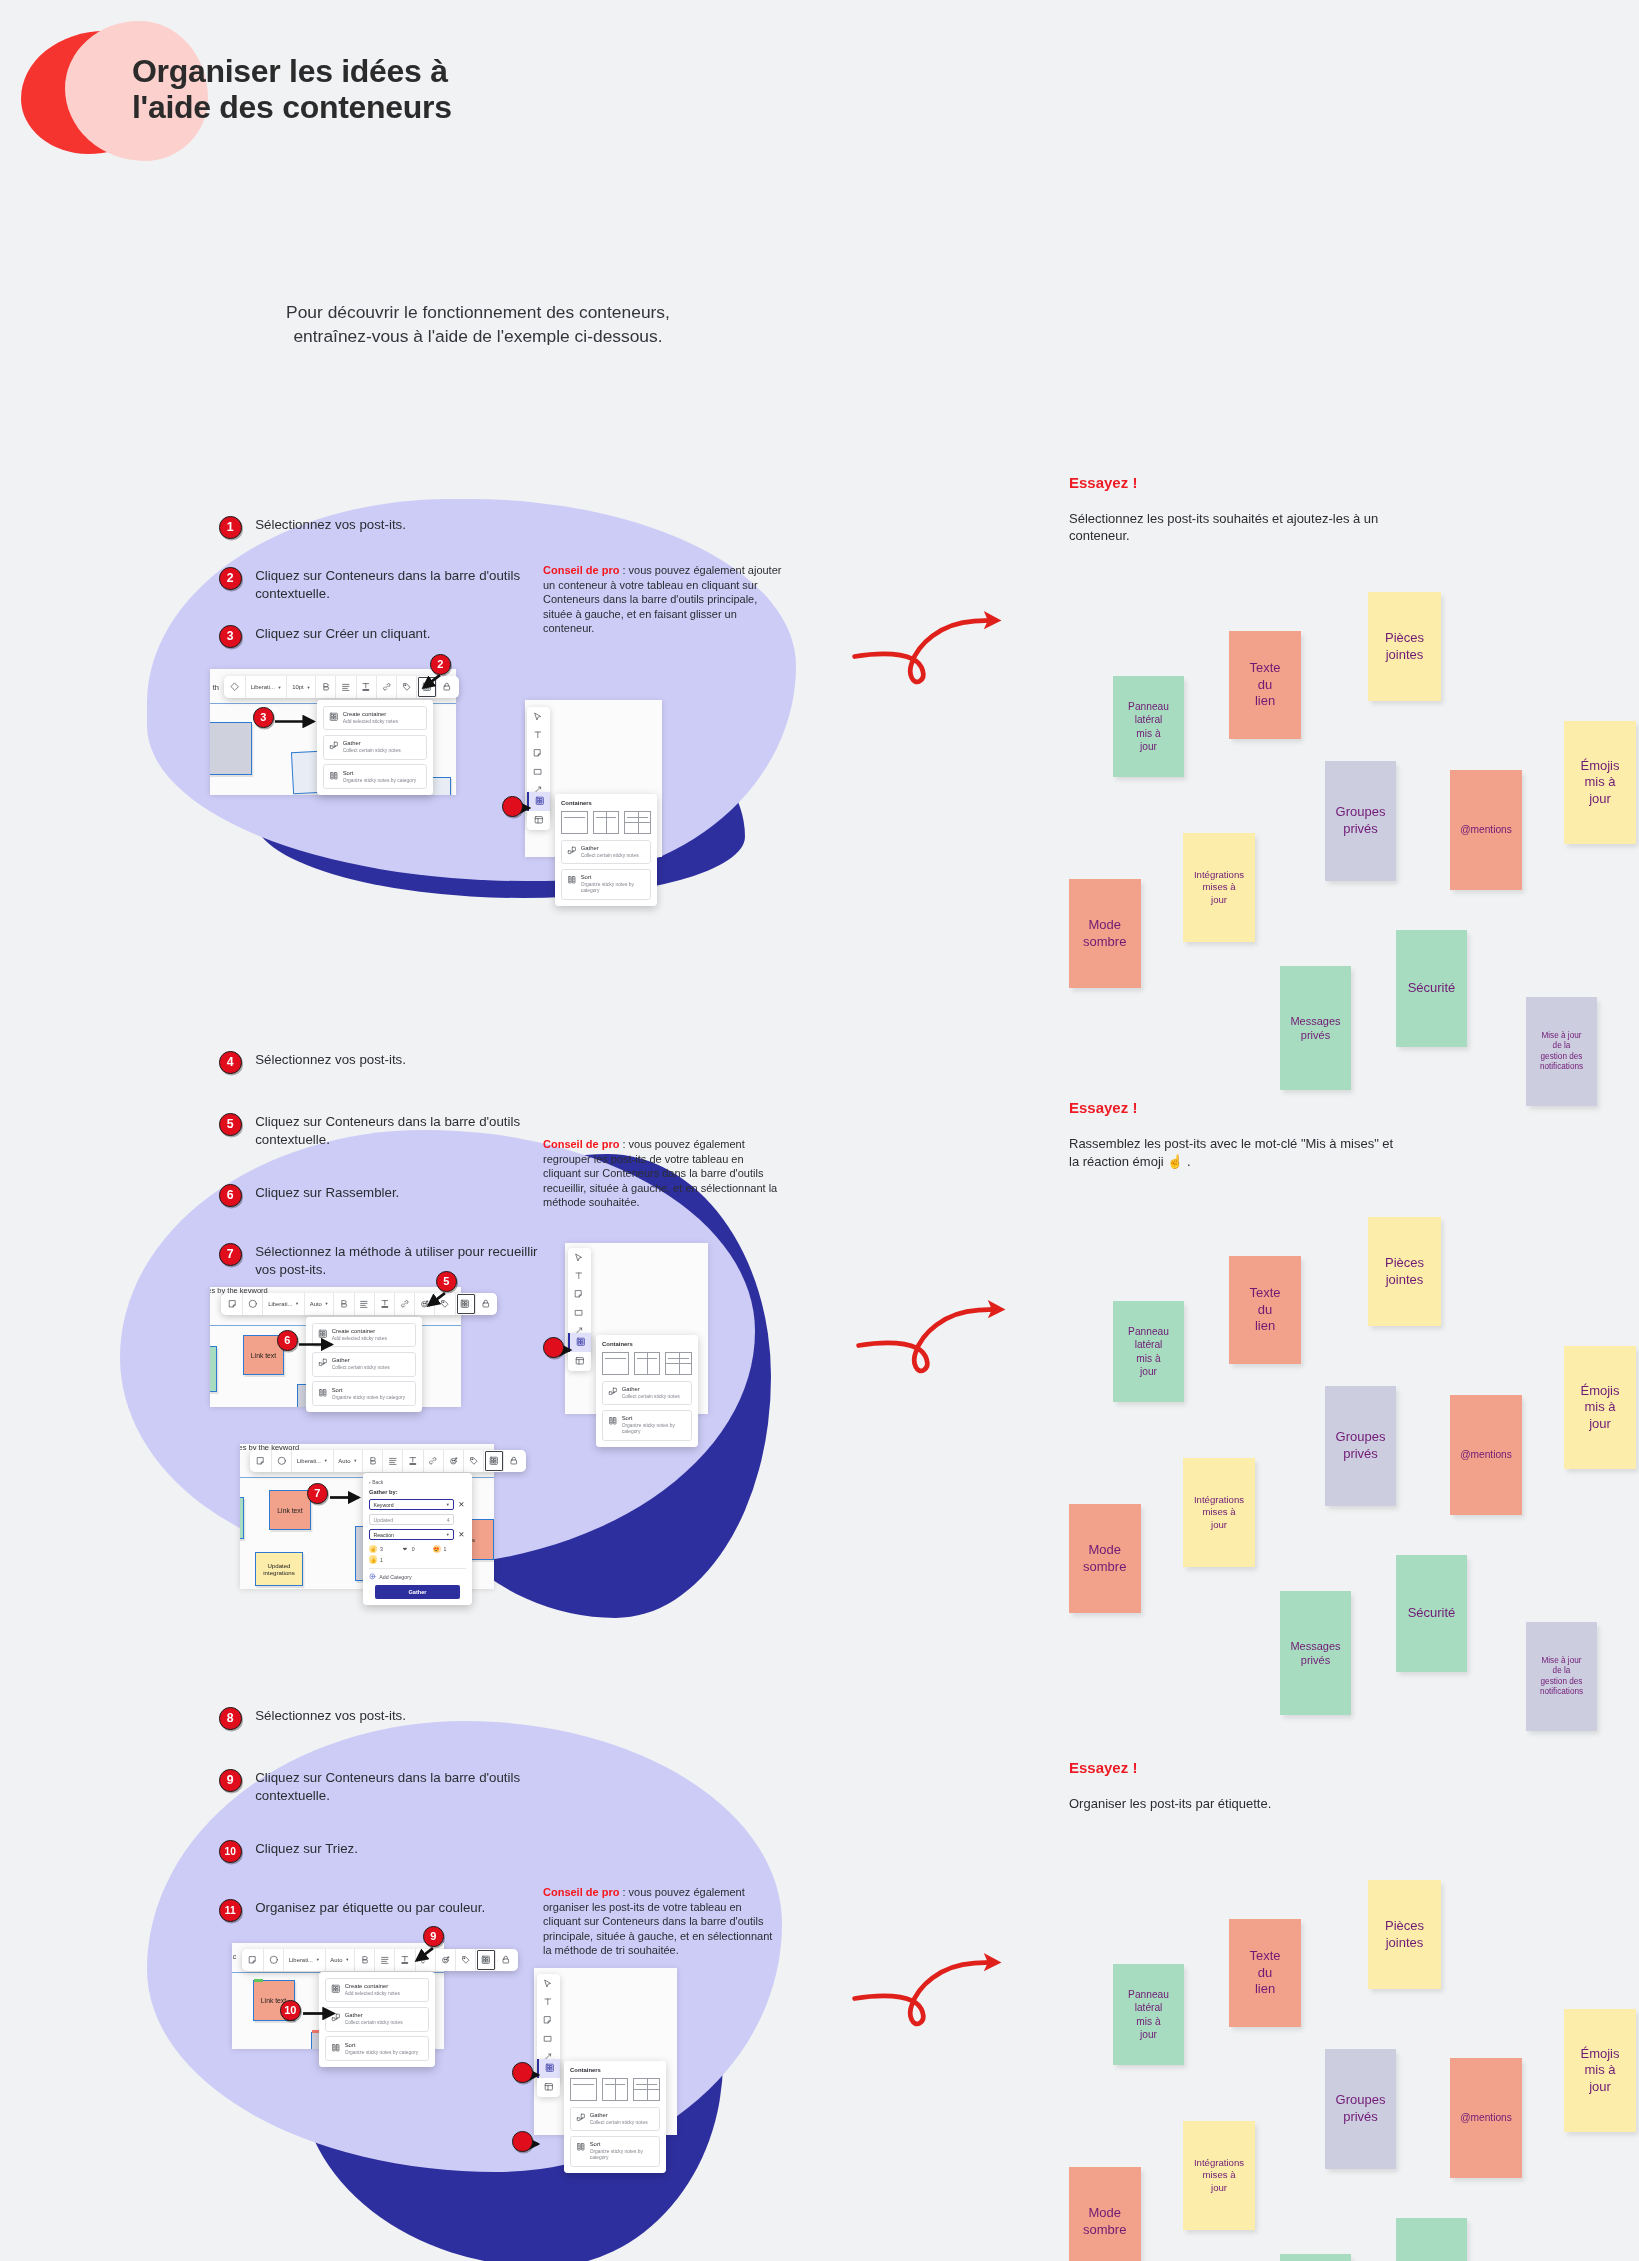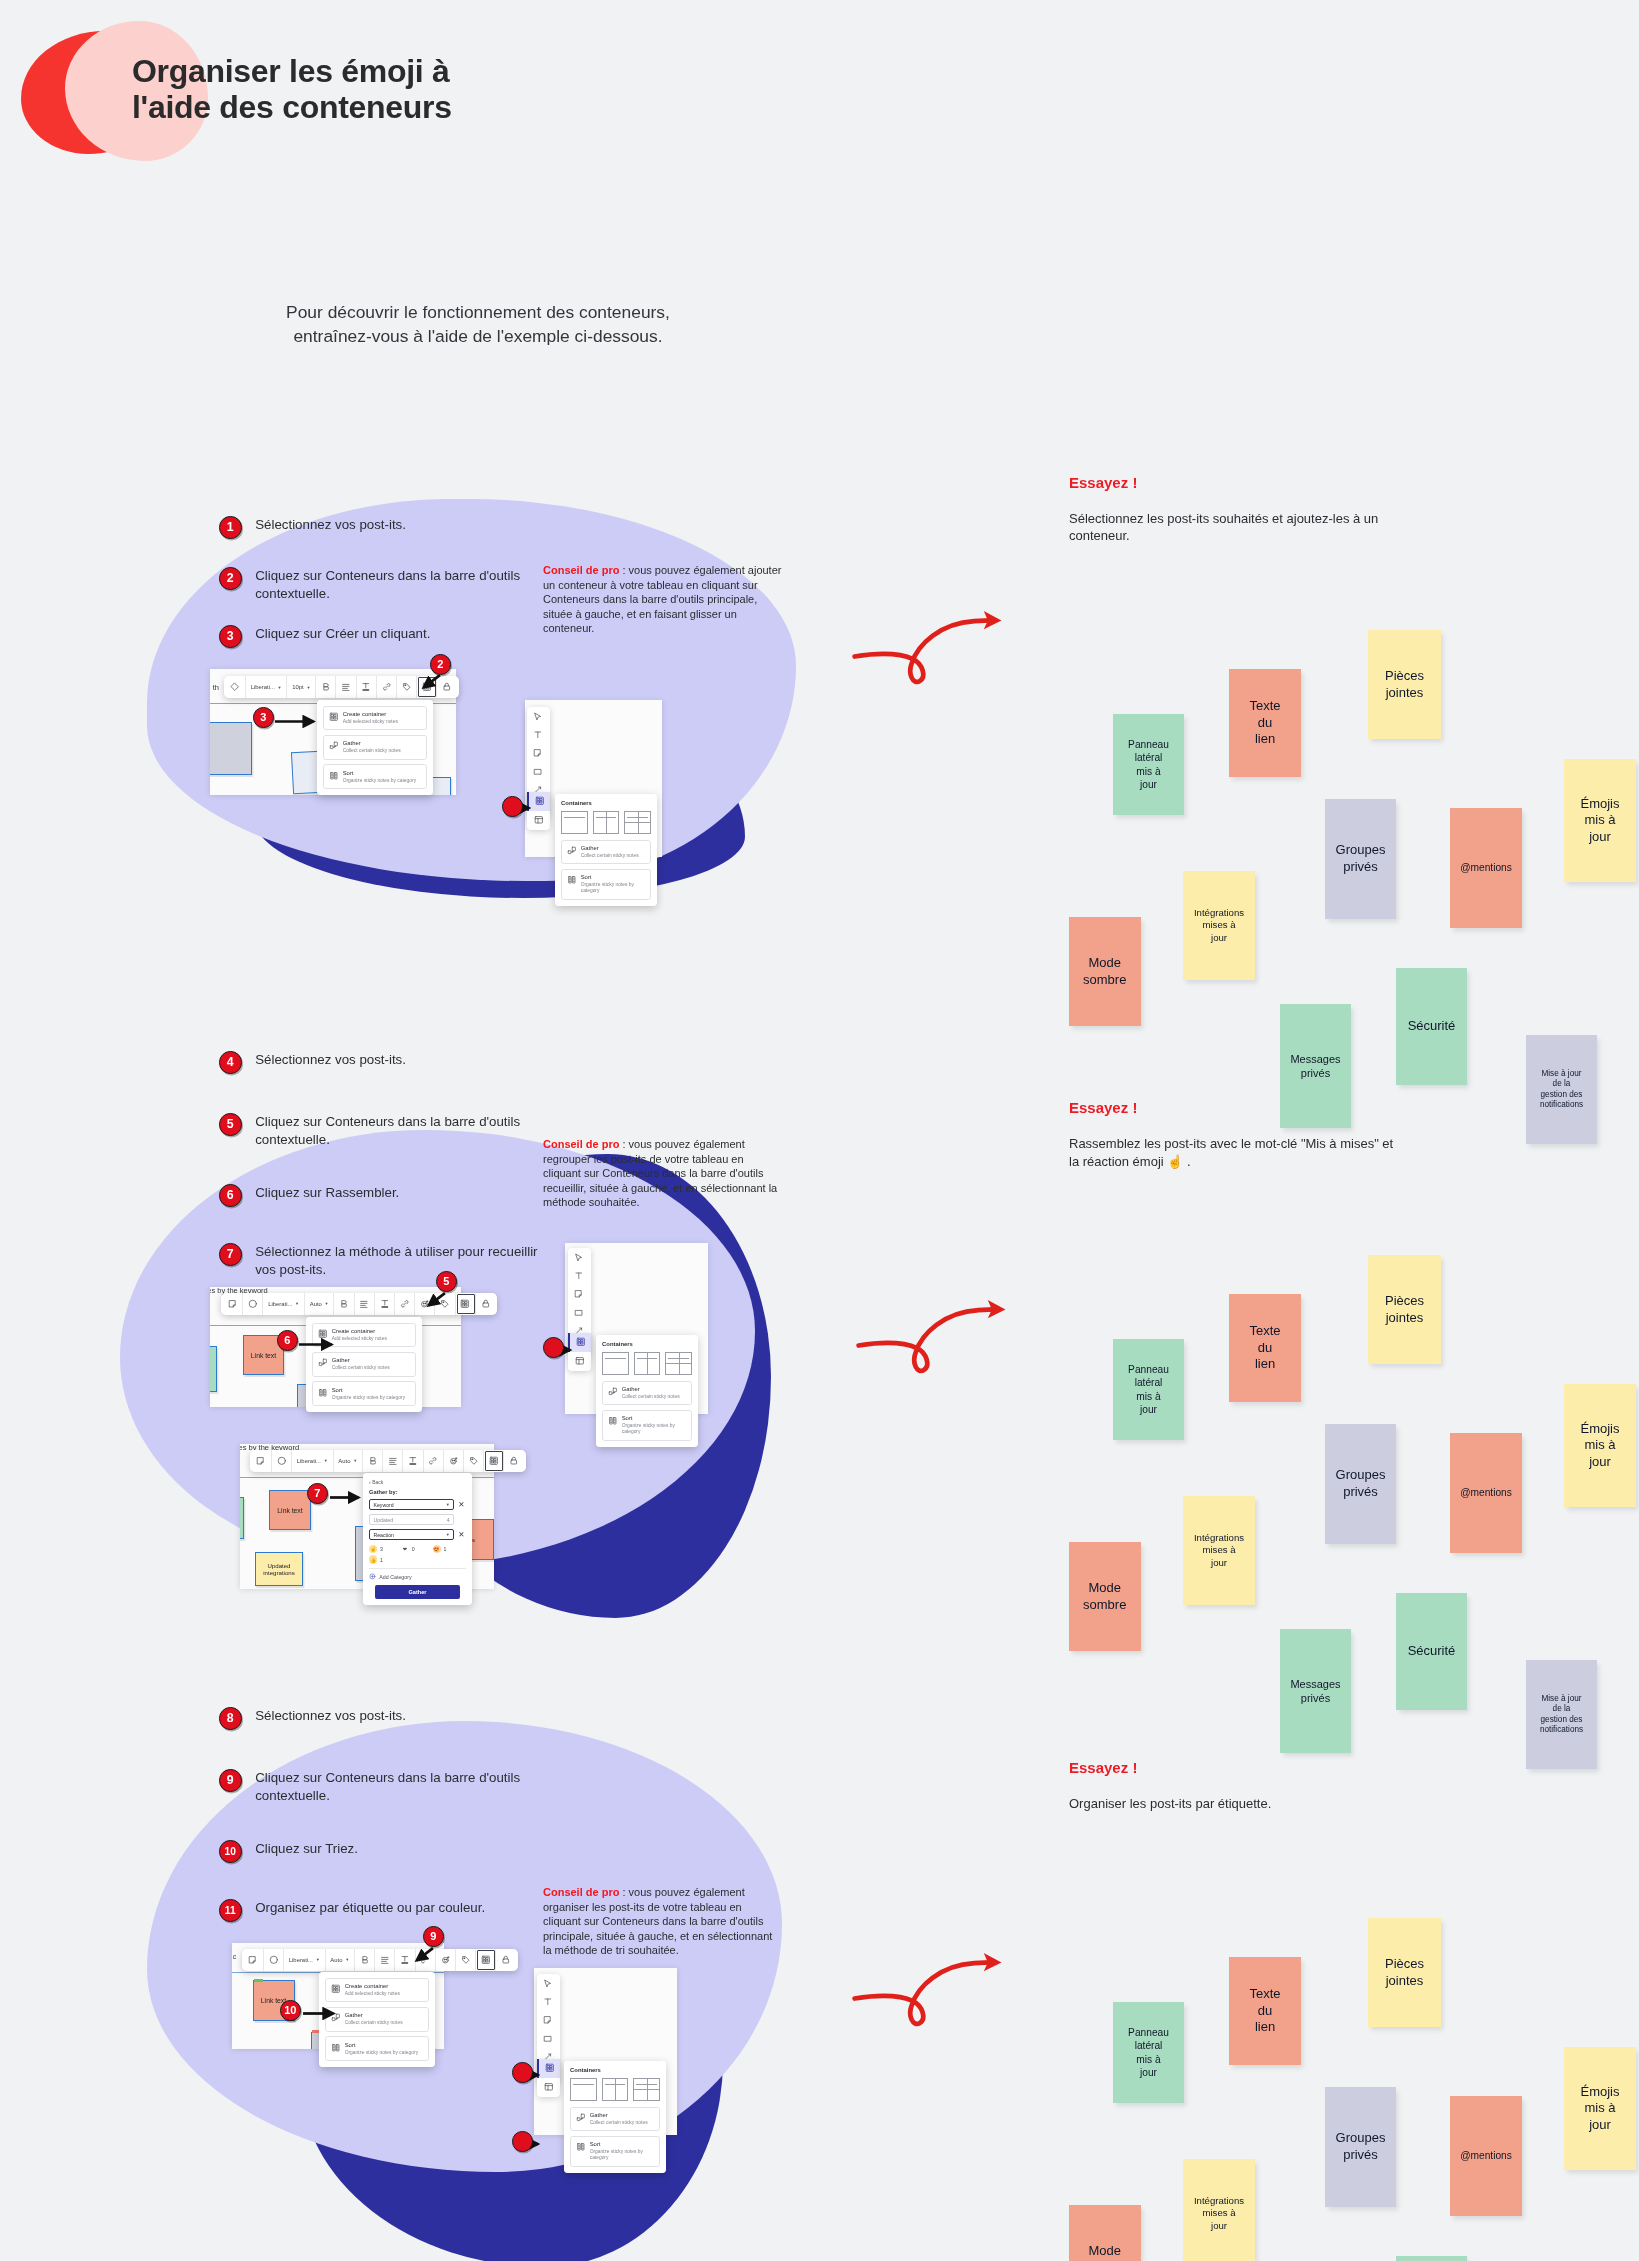--- a/index.html
+++ b/index.html
@@ -154,35 +154,34 @@
   .cal .dot.plain{ font-size:0; }
   svg.arw{ position:absolute; overflow:visible; }
 
   
   .essayez{ position:absolute; }
   .es-title{ font-size:15px; font-weight:700; color:#ed1c24; }
   .es-desc{ margin-top:19px; font-size:13px; line-height:1.35; color:#2b2d31; width:328px; }
   .stickies{ position:absolute; width:519px; height:382px; }
   .sticky{
     position:absolute; display:flex; align-items:center; justify-content:center;
-    text-align:center; color:#0f172a; line-height:1.28;
+    text-align:center; color:#701a75; line-height:1.28;
     box-shadow:3.4px 4.1px 4.8px rgba(0,0,0,.10);
     padding:15px;
-    margin-top:38px;
   }
   .red-arrow{ position:absolute; }
 </style>
 </head>
 <body>
 
 <div id="page">
     <div class="hdr-blob-red"></div>
     <div class="hdr-blob-pink"></div>
     <div class="hdr-text">
-      <h1 class="hdr-title">Organiser les émoji à
+      <h1 class="hdr-title">Organiser les idées à
 l'aide des conteneurs</h1>
     </div>
     <p class="hdr-note">Pour découvrir le fonctionnement des conteneurs,
 entraînez-vous à l'aide de l'exemple ci-dessous.</p>
     <div class="section" style="top: 478px; height: 505px;">
       <div class="blob-layer">
         <div class="blob-navy" style="left: 253px; top: 215px; width: 492px; height: 205px; border-radius: 52% 48% 45% 55% / 60% 70% 30% 40%;"></div>
         <div class="blob-lav" style="left: 147px; top: 20.5px; width: 649px; height: 382px; border-radius: 48% 52% 40% 60% / 55% 45% 58% 42%;"></div>
       </div>
       <div class="step" style="left: 219px; top: 38px;">

